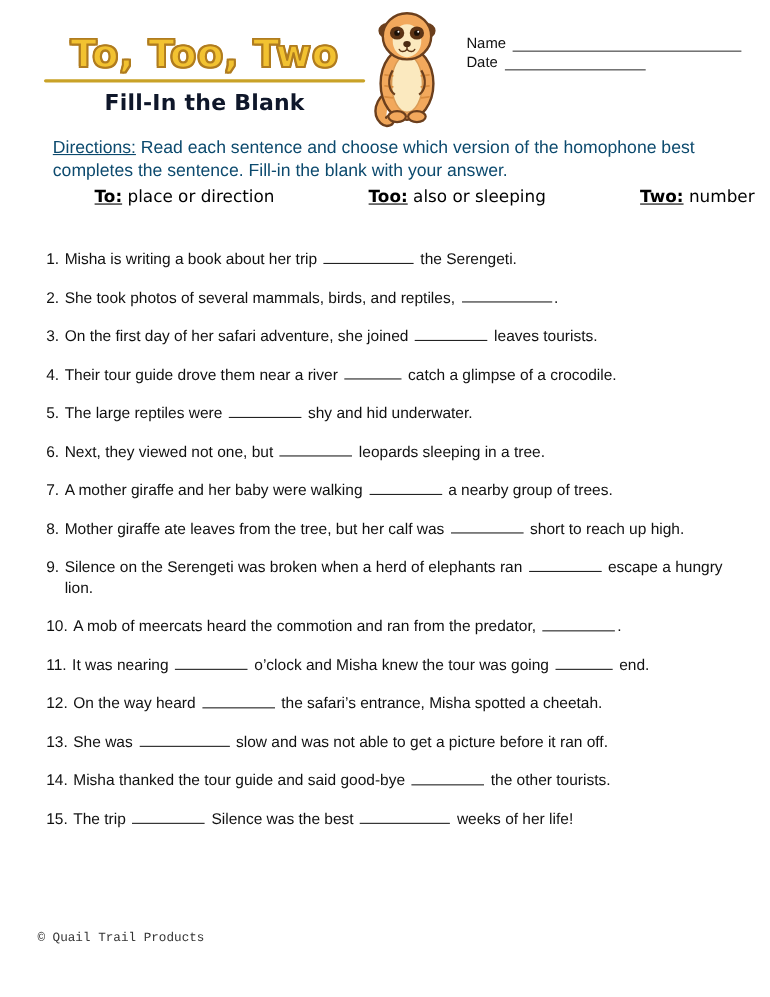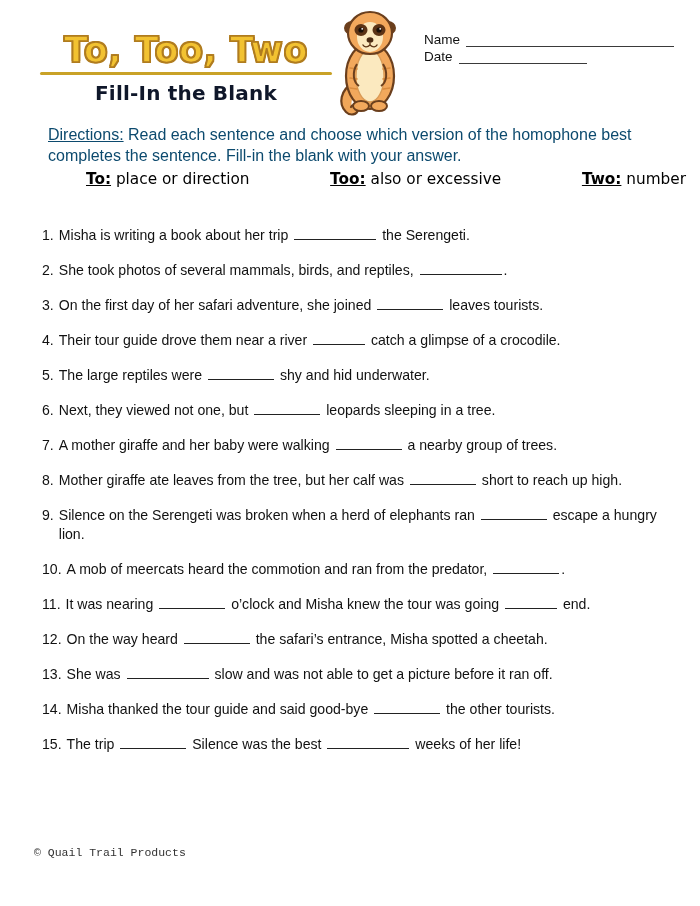--- a/index.html
+++ b/index.html
@@ -254,21 +254,21 @@
       </div>
     </div>
   </div>
 
   <div class="directions">
     <span class="directions-label">Directions:</span><span> Read each sentence and choose which version of the homophone best completes the sentence. Fill-in the blank with your answer.</span>
   </div>
 
   <div class="definitions">
       <span class="def-item"><span class="def-word">To:</span><span class="def-text"> place or direction</span></span>
-      <span class="def-item"><span class="def-word">Too:</span><span class="def-text"> also or excessive</span></span>
+      <span class="def-item"><span class="def-word">Too:</span><span class="def-text"> also or sleeping</span></span>
       <span class="def-item"><span class="def-word">Two:</span><span class="def-text"> number</span></span>
     </div>
 
   <div class="questions">
       <div class="q-item">
         <span class="q-num">1.</span>
         <span class="q-text"><span>Misha is writing a book about her trip</span> <span class="blank l"></span> <span>the Serengeti.</span></span>
       </div>
       <div class="q-item">
         <span class="q-num">2.</span>

